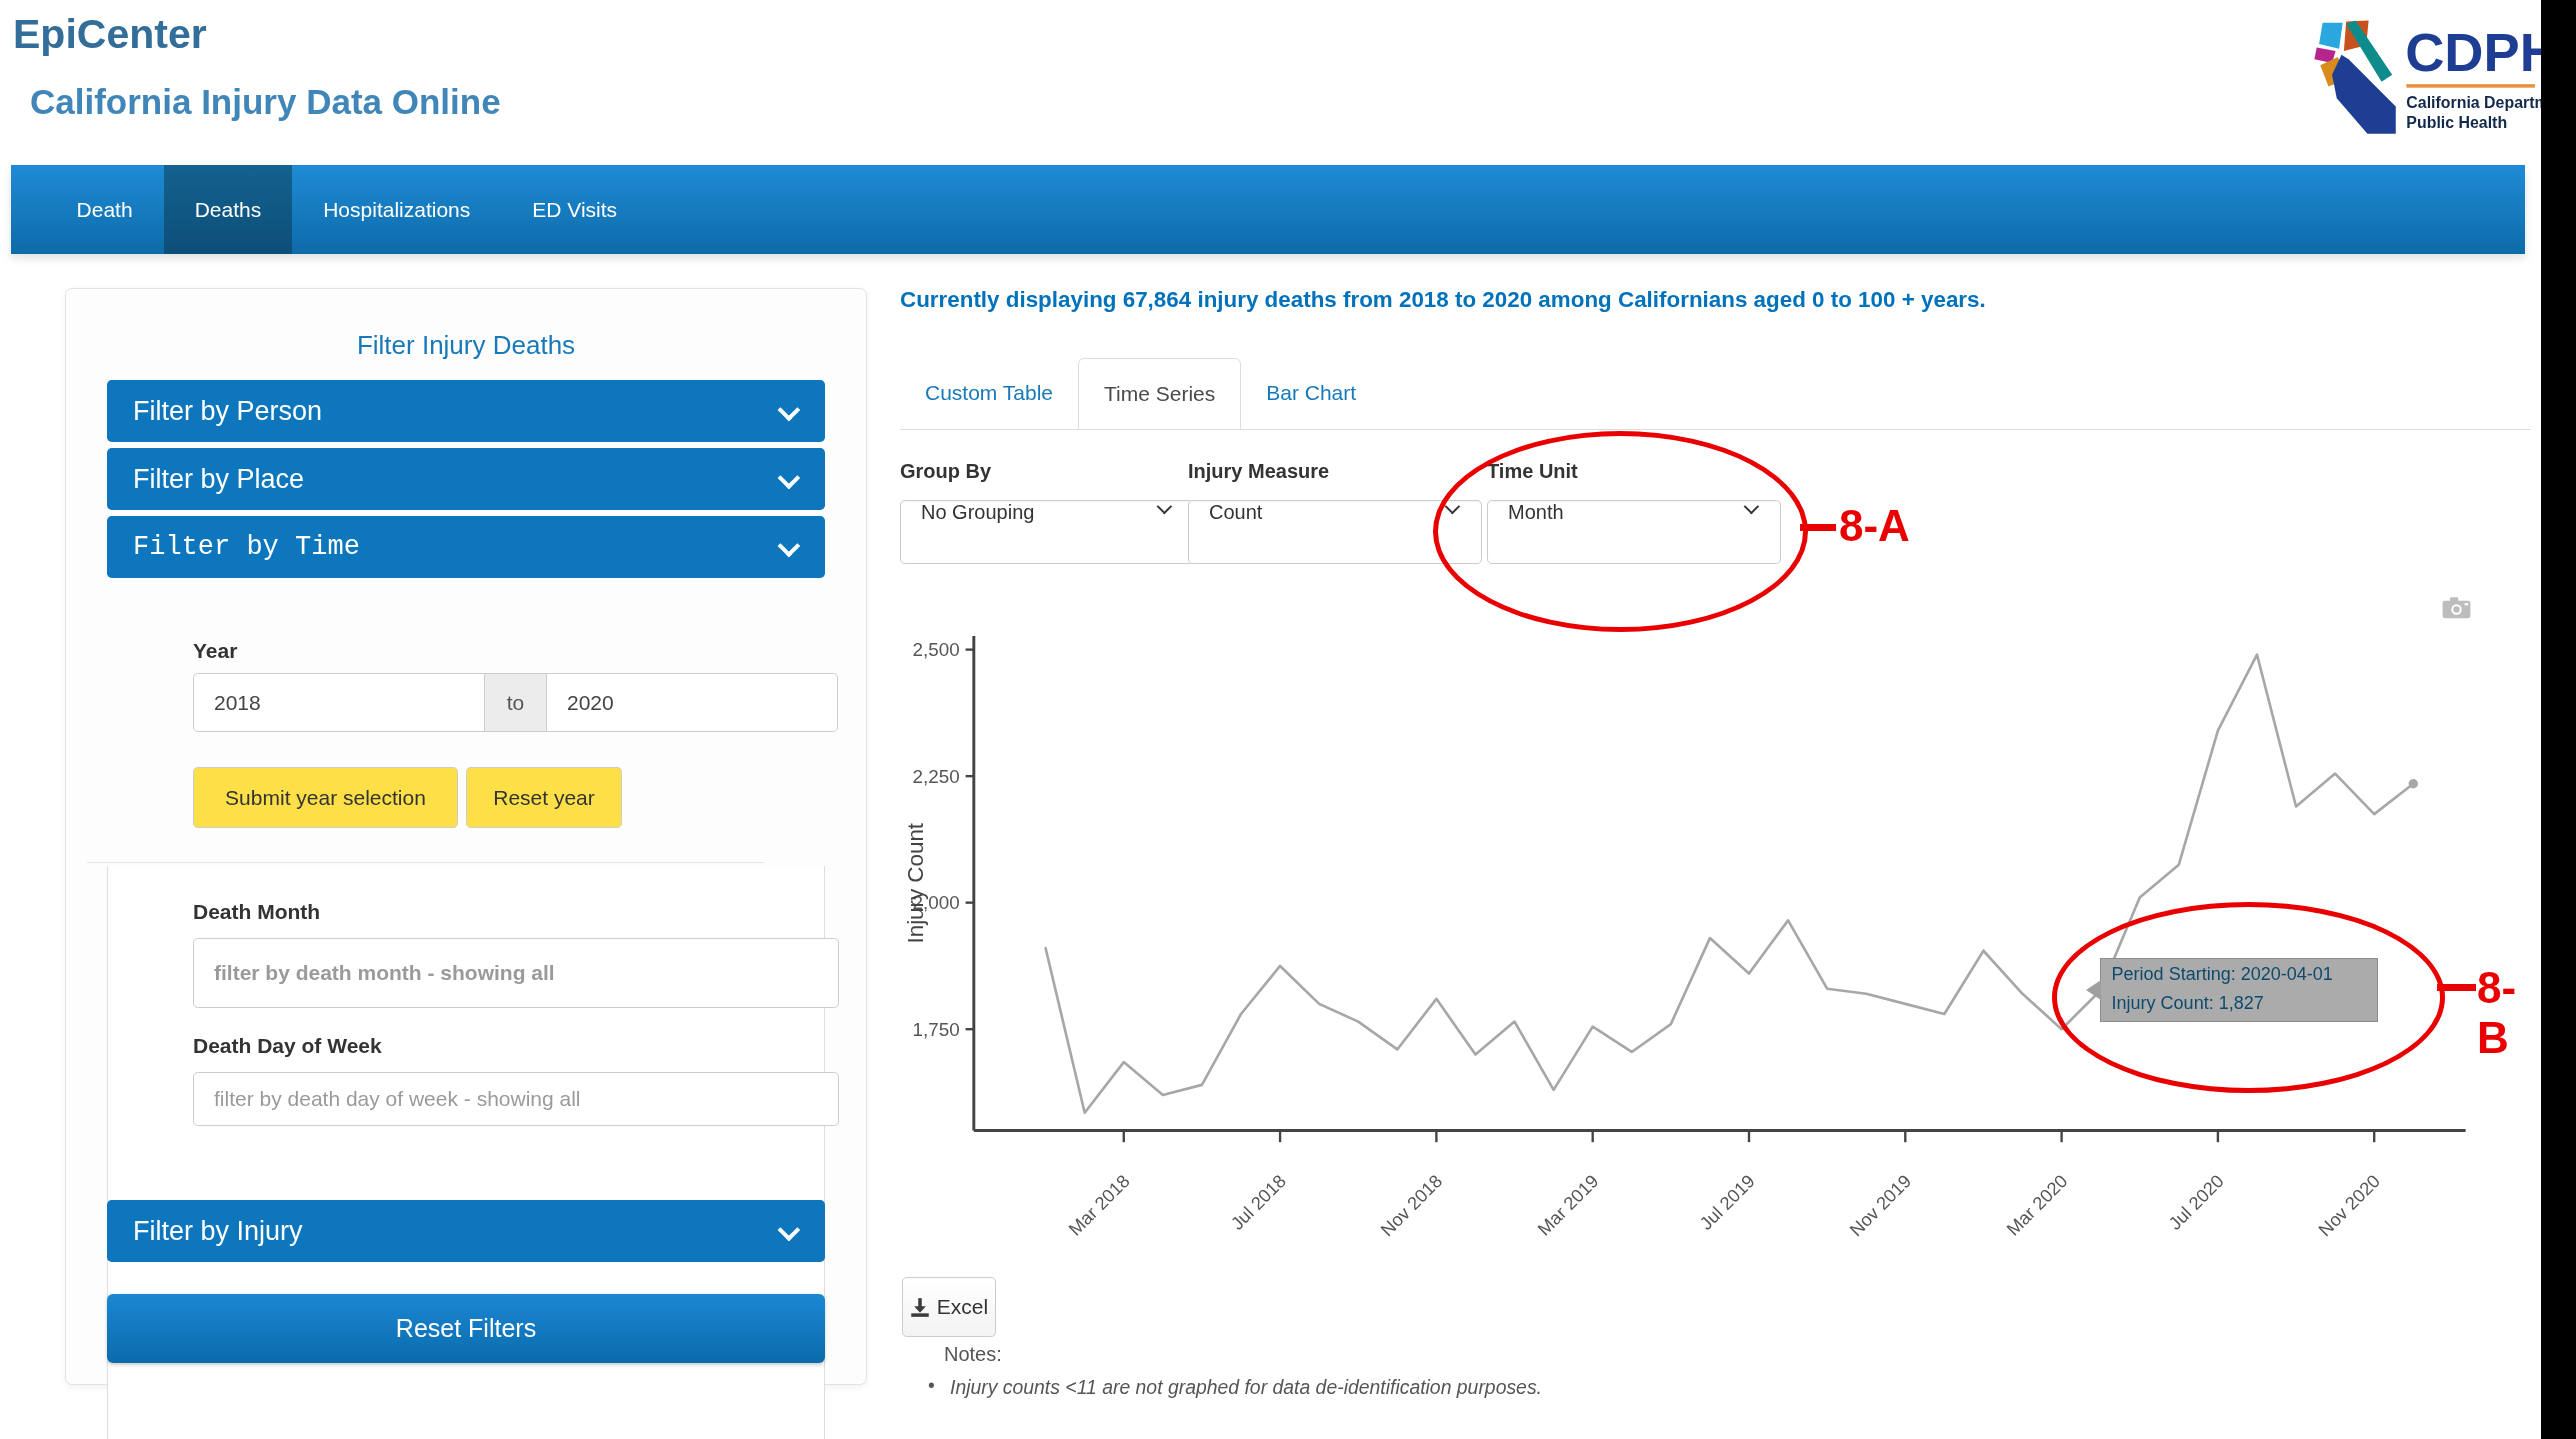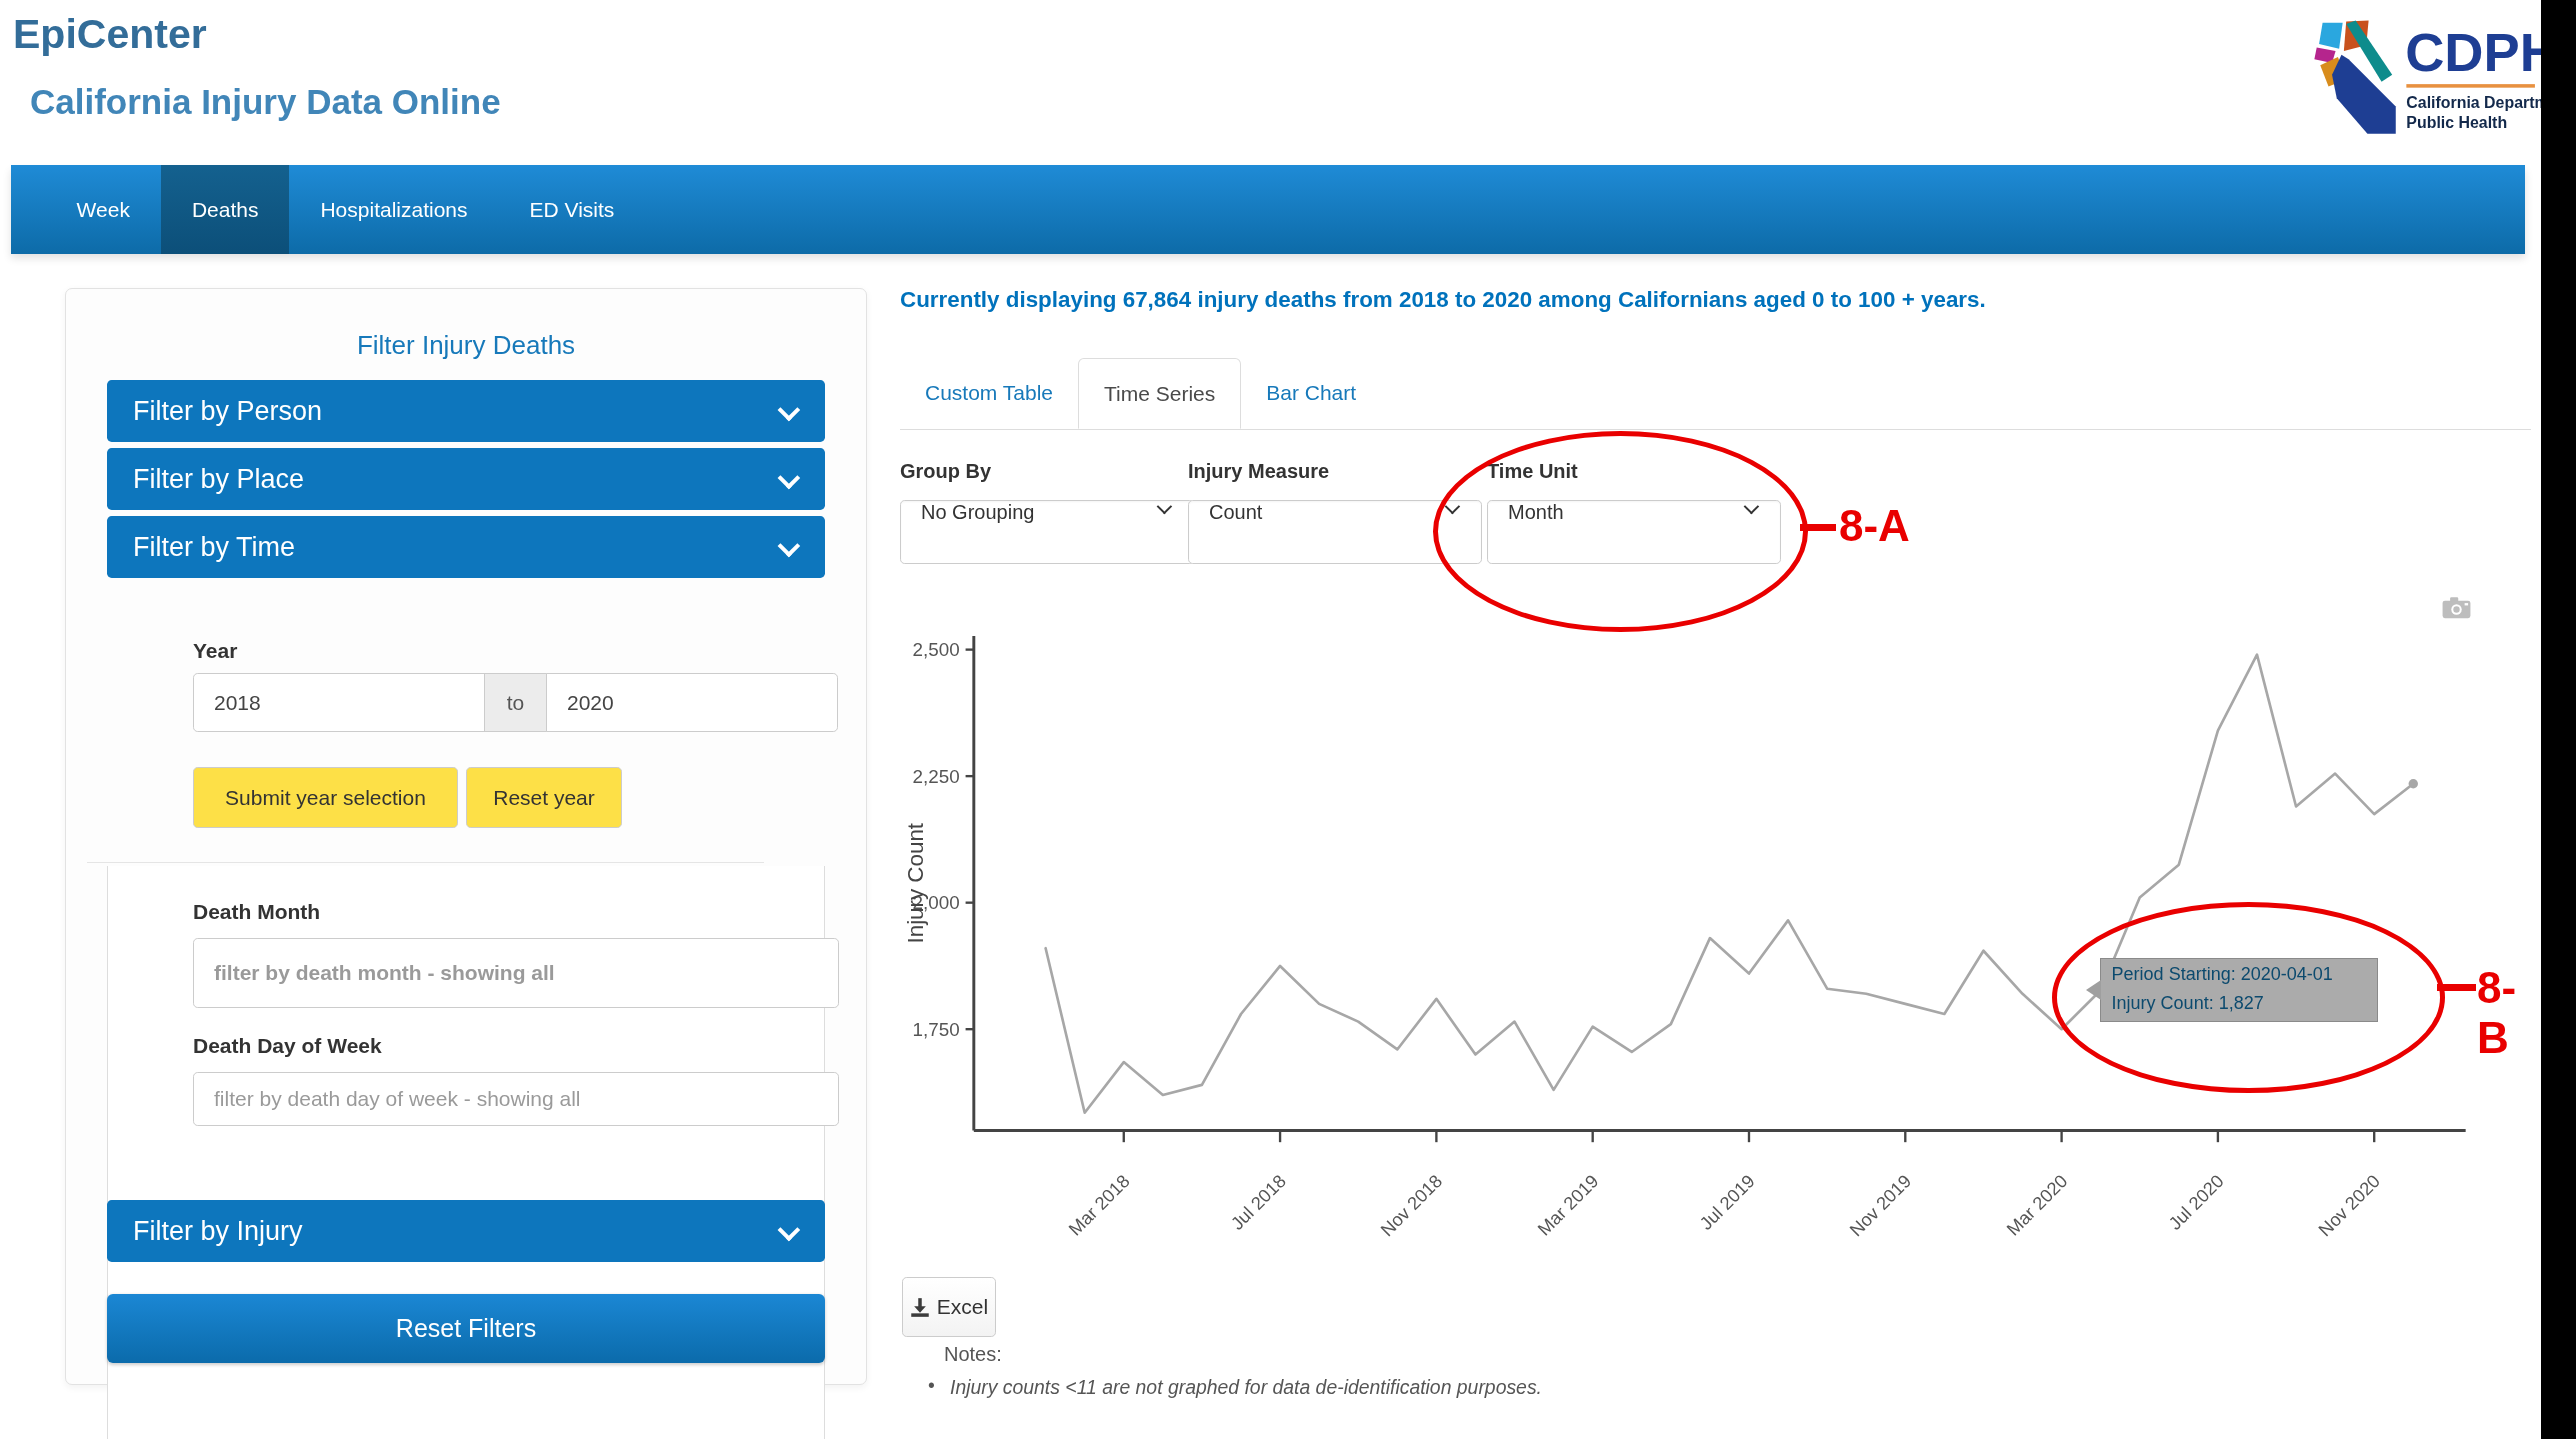--- a/index.html
+++ b/index.html
@@ -98,39 +98,39 @@
       <polygon points="50,62 62,70 142,150 142,196 94,196 42,136 34,96" fill="#1e3e93"></polygon>
     </g>
     <text x="158" y="90" font-size="92" font-weight="bold" fill="#1e3e93" font-family="Liberation Sans, sans-serif">CDPH</text>
     <rect x="160" y="112" width="218" height="6" fill="#e89140"></rect>
     <text x="160" y="152" font-size="27" font-weight="bold" fill="#13294b" font-family="Liberation Sans, sans-serif">California Department of</text>
     <text x="160" y="186" font-size="27" font-weight="bold" fill="#13294b" font-family="Liberation Sans, sans-serif">Public Health</text>
   </svg>
 
   <div class="navbar">
     <div class="nav-items">
-      <div class="nav-item">Week</div>
+      <div class="nav-item">Death</div>
       <div class="nav-item active">Deaths</div>
       <div class="nav-item">Hospitalizations</div>
       <div class="nav-item">ED Visits</div>
     </div>
   </div>
 
   <div class="sidebar">
     <div class="sidebar-title">Filter Injury Deaths</div>
 
     <div class="acc" style="top:91px;">
       <span>Filter by Person</span>
       <span class="chev"></span>
     </div>
     <div class="acc" style="top:159px;">
       <span>Filter by Place</span>
       <span class="chev"></span>
     </div>
-    <div class="acc" style="top:227px;">
+    <div class="acc" style="top:227px;font-family:Liberation Mono, monospace;">
       <span>Filter by Time</span>
       <span class="chev"></span>
     </div>
 
     <div class="time-body"></div>
 
     <div class="fld-label" style="left:127px;top:350px;">Year</div>
     <input class="inp" style="left: 127px; top: 384px; width: 292px; border-radius: 4.7px 0px 0px 4.7px;" value="2018">
     <div class="to-addon" style="left:418px;top:384px;">to</div>
     <input class="inp" style="left: 480px; top: 384px; width: 292px; border-radius: 0px 4.7px 4.7px 0px;" value="2020">

